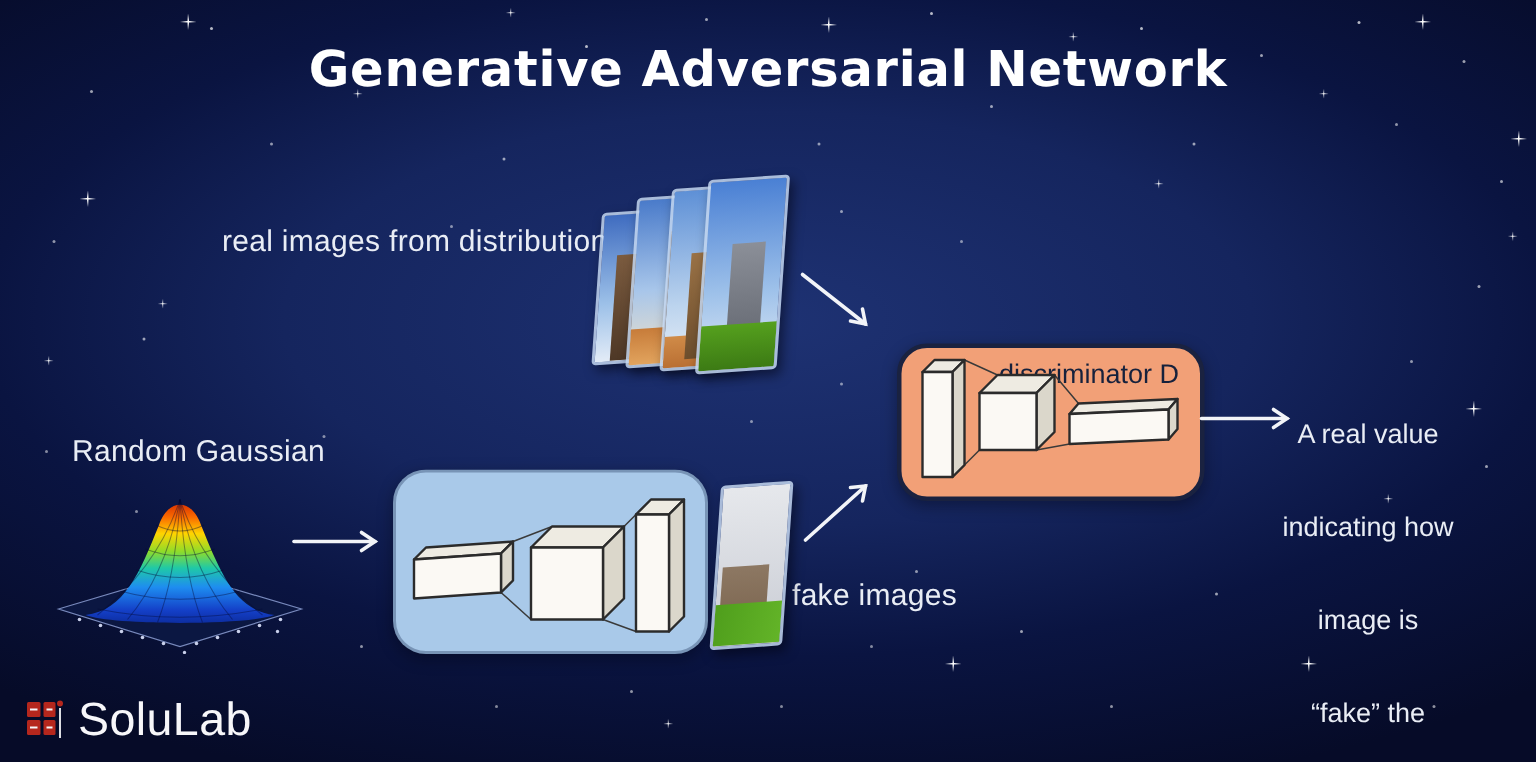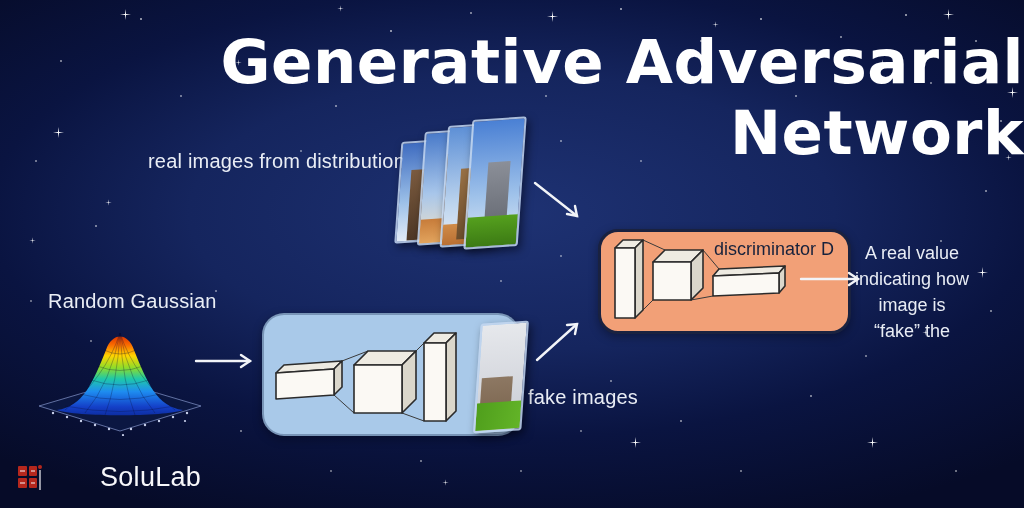--- a/index.html
+++ b/index.html
@@ -28,23 +28,23 @@
       150px 390px rgba(255,255,255,.5),90px 340px rgba(255,255,255,.5),520px 470px rgba(255,255,255,.5),
       580px 430px rgba(255,255,255,.5);
   }
   .sparkle{position:absolute;width:11px;height:11px;}
   .sparkle::before{content:"";position:absolute;left:4.7px;top:0;width:1.6px;height:11px;
     background:linear-gradient(to bottom,transparent,rgba(255,255,255,.95) 42%,rgba(255,255,255,.95) 58%,transparent);}
   .sparkle::after{content:"";position:absolute;top:4.7px;left:0;height:1.6px;width:11px;
     background:linear-gradient(to right,transparent,rgba(255,255,255,.95) 42%,rgba(255,255,255,.95) 58%,transparent);}
   .sparkle.s{transform:scale(.6);}
   
-  .title{position:absolute;left:0;top:26px;width:100%;margin:0;text-align:right;
+  .title{position:absolute;left:0;top:26px;width:100%;margin:0;text-align:center;
     font-family:"DejaVu Sans","Liberation Sans",sans-serif;
-    font-size:61px;font-weight:800;letter-spacing:.5px;color:var(--title-text,#ffffff);}
+    font-size:33px;font-weight:800;letter-spacing:.5px;color:var(--title-text,#ffffff);}
   .lbl{position:absolute;color:var(--label-text,#e9edf5);font-size:20px;letter-spacing:.2px;}
   .real-lbl{left:148px;top:150px;}
   .gauss-lbl{left:48px;top:290px;}
   .fake-lbl{left:528px;top:386px;}
   
   .real-stack{position:absolute;left:398px;top:116px;width:135px;height:140px;}
   .photo-card{position:absolute;width:50px;border:2px solid rgba(195,214,238,.85);border-radius:3px;
     transform:rotate(4deg) skewY(-8deg);box-shadow:3px 4px 8px rgba(0,0,10,.5);
     background-repeat:no-repeat;}
   .pc1{left:0;top:24px;height:98px;z-index:1;
@@ -59,21 +59,21 @@
   .pc4{left:70px;top:2px;height:126px;z-index:4;
     background-image:linear-gradient(#55a01e,#3c7a14),linear-gradient(#8b8f98,#62666f),linear-gradient(180deg,#4a80d4 0%,#9fc2ea 60%,#dde8f4 100%);
     background-size:100% 24%,44% 58%,100% 100%;background-position:0 100%,60% 80%,0 0;}
   
   .fake-card{position:absolute;left:477px;top:322px;width:44px;height:106px;z-index:3;
     border:2px solid rgba(195,214,238,.85);border-radius:3px;
     transform:rotate(4deg) skewY(-8deg);box-shadow:3px 4px 8px rgba(0,0,10,.5);
     background-image:linear-gradient(100deg,#4f9e1c 0%,#63b428 100%),linear-gradient(#8d7863,#7c6650),linear-gradient(180deg,#e6e8ec 0%,#c9ccd4 100%);
     background-size:100% 26%,70% 36%,100% 100%;background-position:0 100%,20% 78%,0 0;background-repeat:no-repeat;}
   
-  .net-box{position:absolute;border-radius:22px;padding-left:48px;}
+  .net-box{position:absolute;border-radius:22px;}
   .gen-box{left:262px;top:313px;width:206px;height:119px;
     background:var(--generator-box,#a9c9e9);border:2px solid rgba(30,50,90,.35);
     box-shadow:0 3px 10px rgba(0,0,10,.35);}
   .disc-box{left:598px;top:229px;width:199px;height:99px;border-radius:20px;
     background:var(--discriminator-box,#f2a077);border:3px solid #1a2240;
     box-shadow:0 3px 10px rgba(0,0,10,.35);}
   .box-lbl{position:absolute;color:var(--box-label-text,#16213c);font-size:19px;}
   .gen-box .box-lbl{left:20px;top:10px;}
   .disc-box .box-lbl{right:14px;top:7px;font-size:18px;}
   .net-box svg{position:absolute;left:0;top:0;}
@@ -82,24 +82,24 @@
   .blk-side{fill:#dbd7cb;stroke:#2b2b2b;stroke-width:1.6;stroke-linejoin:round;}
   .funnel{stroke:#3a3a3a;stroke-width:1;fill:none;}
   
   .arrows{position:absolute;left:0;top:0;pointer-events:none;z-index:6;}
   .arrow{stroke:#f2f4f8;stroke-width:2.4;fill:none;stroke-linecap:round;}
   
   .gauss{position:absolute;left:35px;top:318px;width:170px;height:118px;}
   
   .out-text{position:absolute;left:832px;top:240px;width:160px;text-align:center;
     color:var(--label-text,#e9edf5);font-size:18px;line-height:26px;}
-  .out-text span{display:block;}
+  .out-text span{display:block;margin-top:36px;}
   
   .logo{position:absolute;left:18px;top:462px;display:flex;align-items:center;gap:9px;}
-  .logo-text{color:#f7f7fa;font-size:27px;font-weight:500;letter-spacing:.3px;margin-left:48px;}
+  .logo-text{color:#f7f7fa;font-size:31px;font-weight:500;letter-spacing:.3px;}
 </style>
 </head>
 <body>
 
 <div class="stage">
 
   <div class="dots"></div>
   <div class="sparkle" style="left:120px;top:9px"></div>
   <div class="sparkle s" style="left:335px;top:3px"></div>
   <div class="sparkle" style="left:547px;top:11px"></div>

